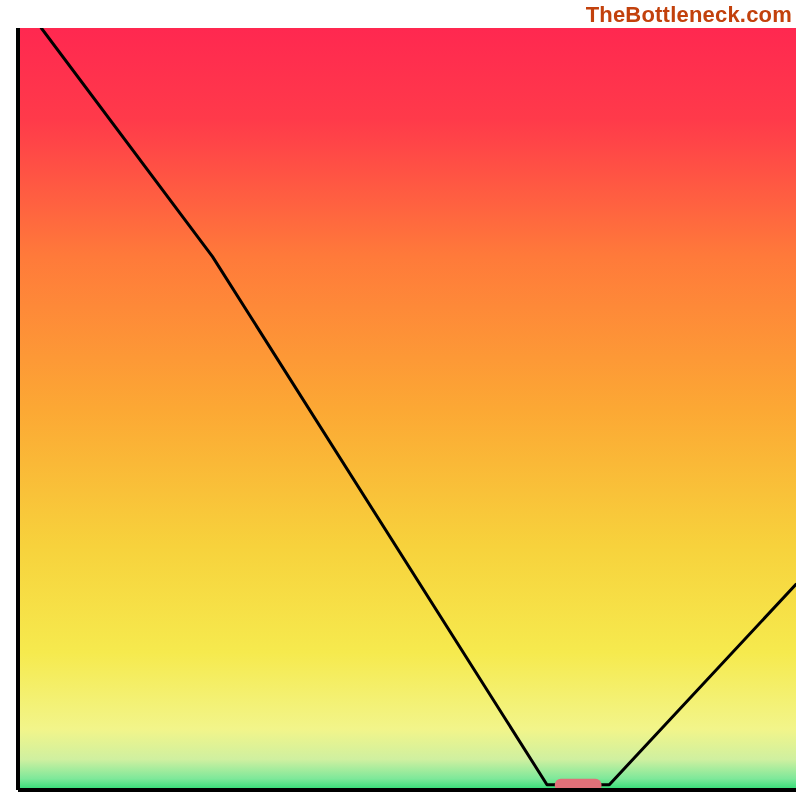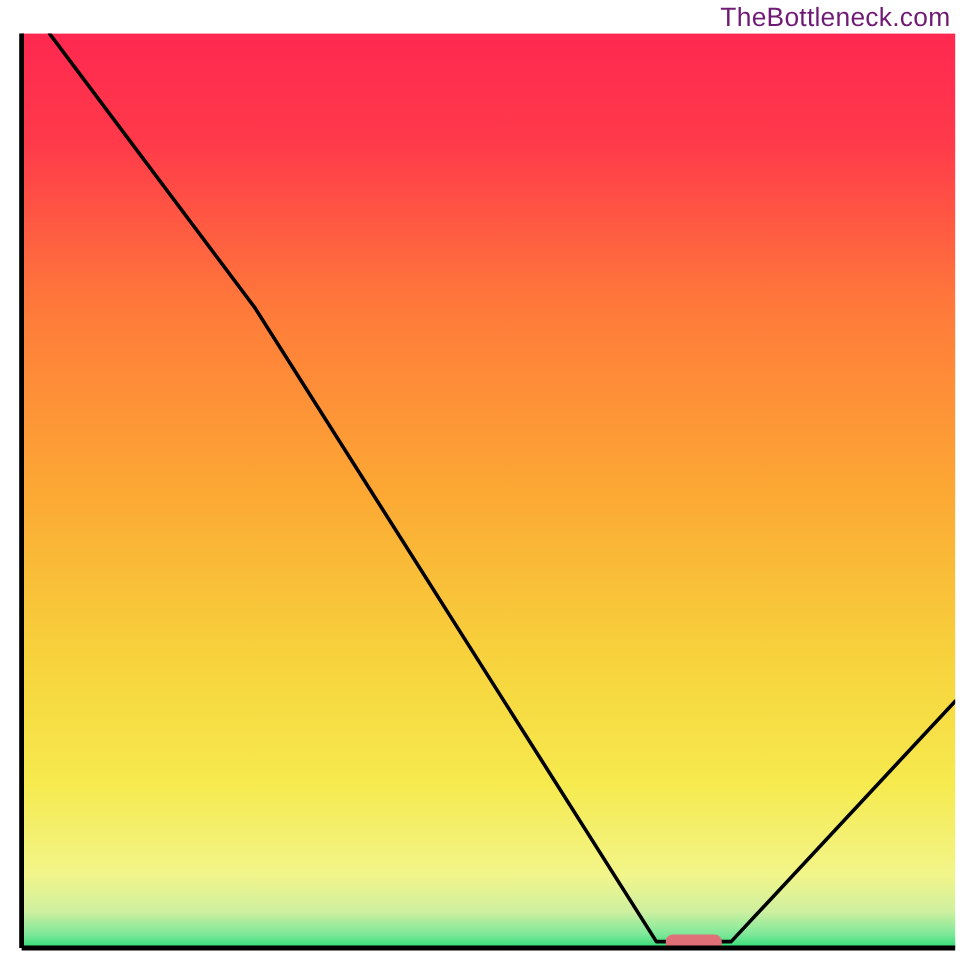--- a/index.html
+++ b/index.html
@@ -14,22 +14,22 @@
   .container {
     width: 800px;
     height: 800px;
     position: relative;
   }
   .watermark {
     position: absolute;
     top: 2px;
     right: 8px;
     font-size: 22px;
-    font-weight: normal;
-    color: #701a75;
+    font-weight: bold;
+    color: #c2410c;
     letter-spacing: 0.2px;
     text-align: center;
   }
   svg.plot {
     position: absolute;
     left: 0;
     top: 0;
   }
 </style>
 </head>

